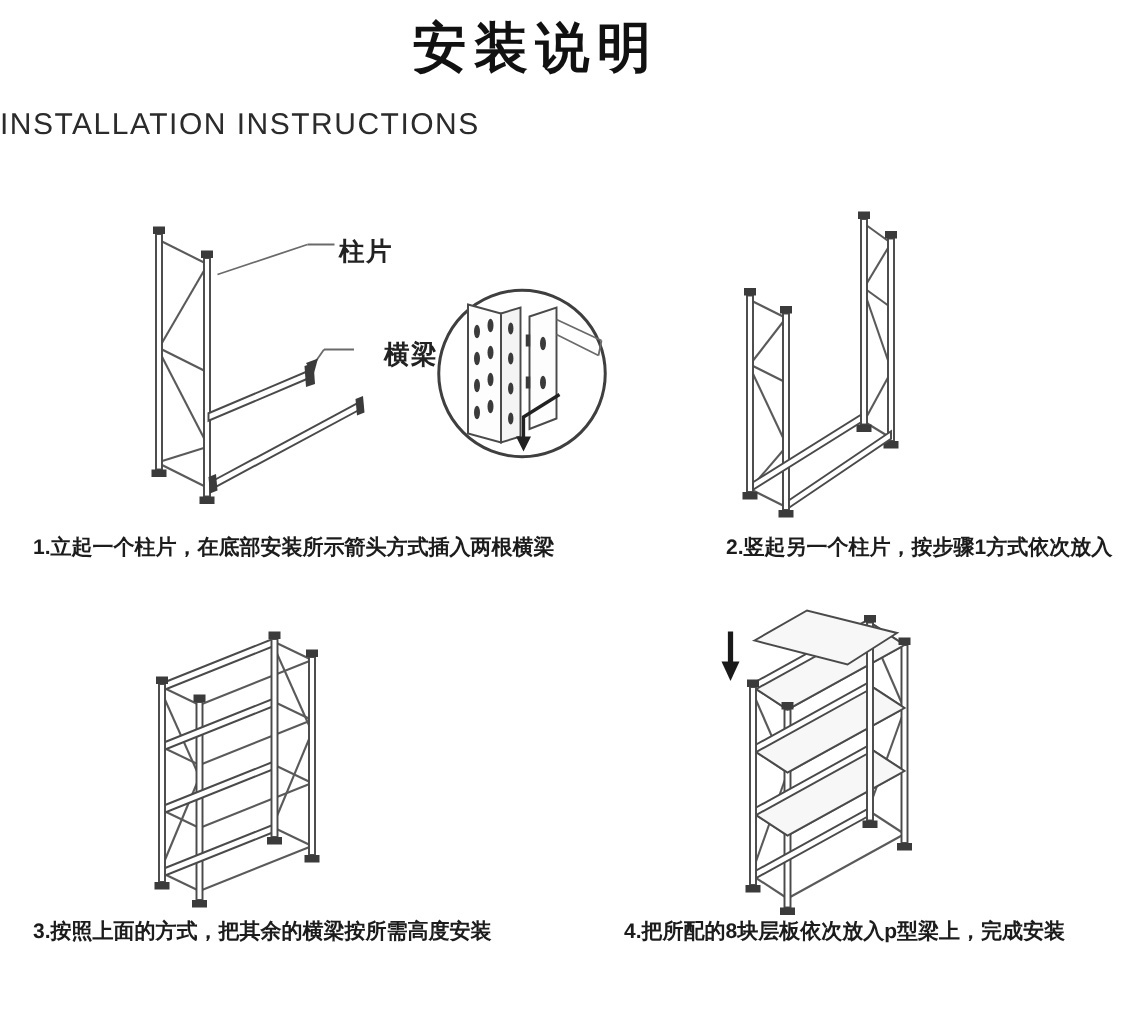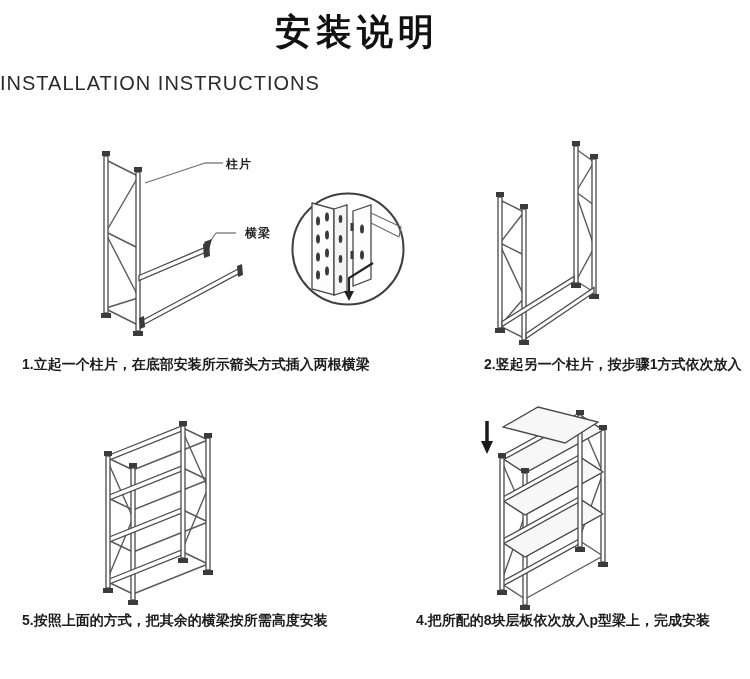--- a/index.html
+++ b/index.html
@@ -9,21 +9,21 @@
   .title{top:8px;left:0;width:714px;text-align:center;
          font-size:36px;font-weight:bold;letter-spacing:5px;color:#111;}
   .subtitle{top:72px;left:0;width:750px;text-align:left;
             font-size:20px;letter-spacing:1px;color:#2b2b2b;}
   .caption{font-size:14px;font-weight:600;text-align:left;color:#1c1c1c;
            white-space:nowrap;padding-left:22px;}
   .cap1{top:356px;left:0;width:432px;}
   .cap2{top:356px;left:432px;width:318px;margin-left:30px;}
   .cap3{top:612px;left:0;width:365px;}
   .cap4{top:612px;left:394px;width:365px;}
-  .dlabel{font-size:12px;font-weight:bold;color:#222;letter-spacing:1px;
+  .dlabel{font-size:17px;font-weight:bold;color:#222;letter-spacing:1px;
           white-space:nowrap;}
   svg{display:block;}
   .ln{stroke:#5a5a5a;stroke-width:1.4;fill:none;}
   .post{fill:#fff;stroke:#4a4a4a;stroke-width:1.3;}
   .beam{fill:#fff;stroke:#4a4a4a;stroke-width:1.3;}
   .dark{fill:#3b3b3b;stroke:none;}
   .panel{fill:#f7f7f7;stroke:#4a4a4a;stroke-width:1.3;}
   .thin{stroke:#6a6a6a;stroke-width:1.2;fill:none;}
 </style>
 </head>
@@ -58,21 +58,21 @@
 
     <g>
       <line class="thin" x1="165" y1="31" x2="147" y2="31"></line>
       <line class="thin" x1="147" y1="31" x2="87" y2="51"></line>
       <line class="thin" x1="178" y1="101" x2="158" y2="101"></line>
       <line class="thin" x1="158" y1="101" x2="151" y2="111"></line>
       <polygon class="dark" points="146,110 154,107 151,118"></polygon>
     </g>
   </svg>
   <div class="abs dlabel" style="left:168px;top:24px;">柱片</div>
-  <div class="abs dlabel" style="left:187px;top:93px;text-align:center;">横梁</div>
+  <div class="abs dlabel" style="left:198px;top:93px;text-align:center;">横梁</div>
 </div>
 
 <div class="abs" style="left:291px;top:189px;width:118px;height:120px;">
   <svg width="118" height="120" viewBox="0 0 118 120">
     <circle cx="57" cy="60" r="55.5" fill="#fff" stroke="#3f3f3f" stroke-width="2"></circle>
 
     <polygon points="21,14 43,20 43,106 21,100" fill="#fdfdfd" stroke="#4a4a4a" stroke-width="1.3"></polygon>
     <polygon points="43,20 56,16 56,102 43,106" fill="#f4f4f4" stroke="#4a4a4a" stroke-width="1.3"></polygon>
     <g class="dark">
       <ellipse cx="27" cy="32" rx="2" ry="4.5"></ellipse>
@@ -234,14 +234,14 @@
 
     <polygon class="panel" points="48,34 83,14 143,29 110,50"></polygon>
 
     <g>
       <line x1="32" y1="28" x2="32" y2="50" stroke="#1a1a1a" stroke-width="3.5"></line>
       <polygon points="26,48 38,48 32,61" fill="#1a1a1a"></polygon>
     </g>
   </svg>
 </div>
 
-<div class="abs caption cap3">5.按照上面的方式，把其余的横梁按所需高度安装</div>
+<div class="abs caption cap3">3.按照上面的方式，把其余的横梁按所需高度安装</div>
 <div class="abs caption cap4">4.把所配的8块层板依次放入p型梁上，完成安装</div>
 
 </body></html>

